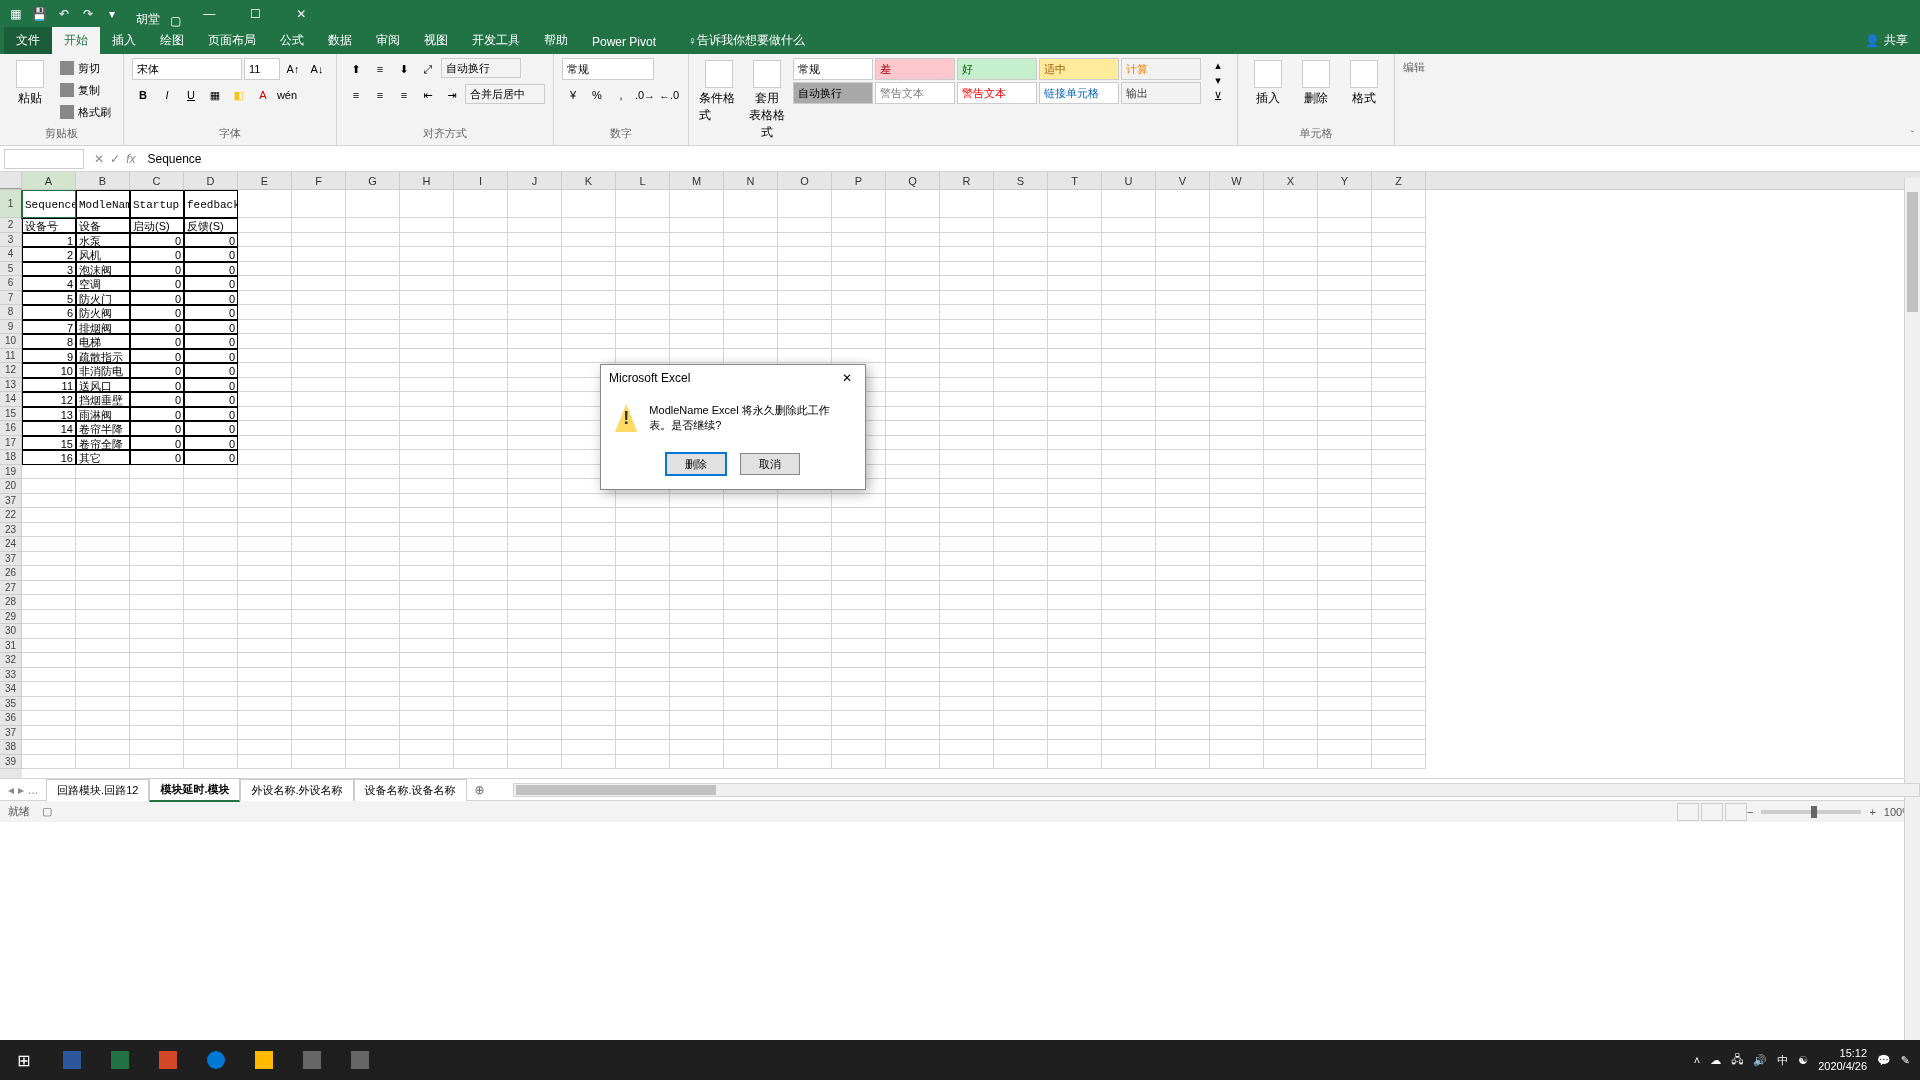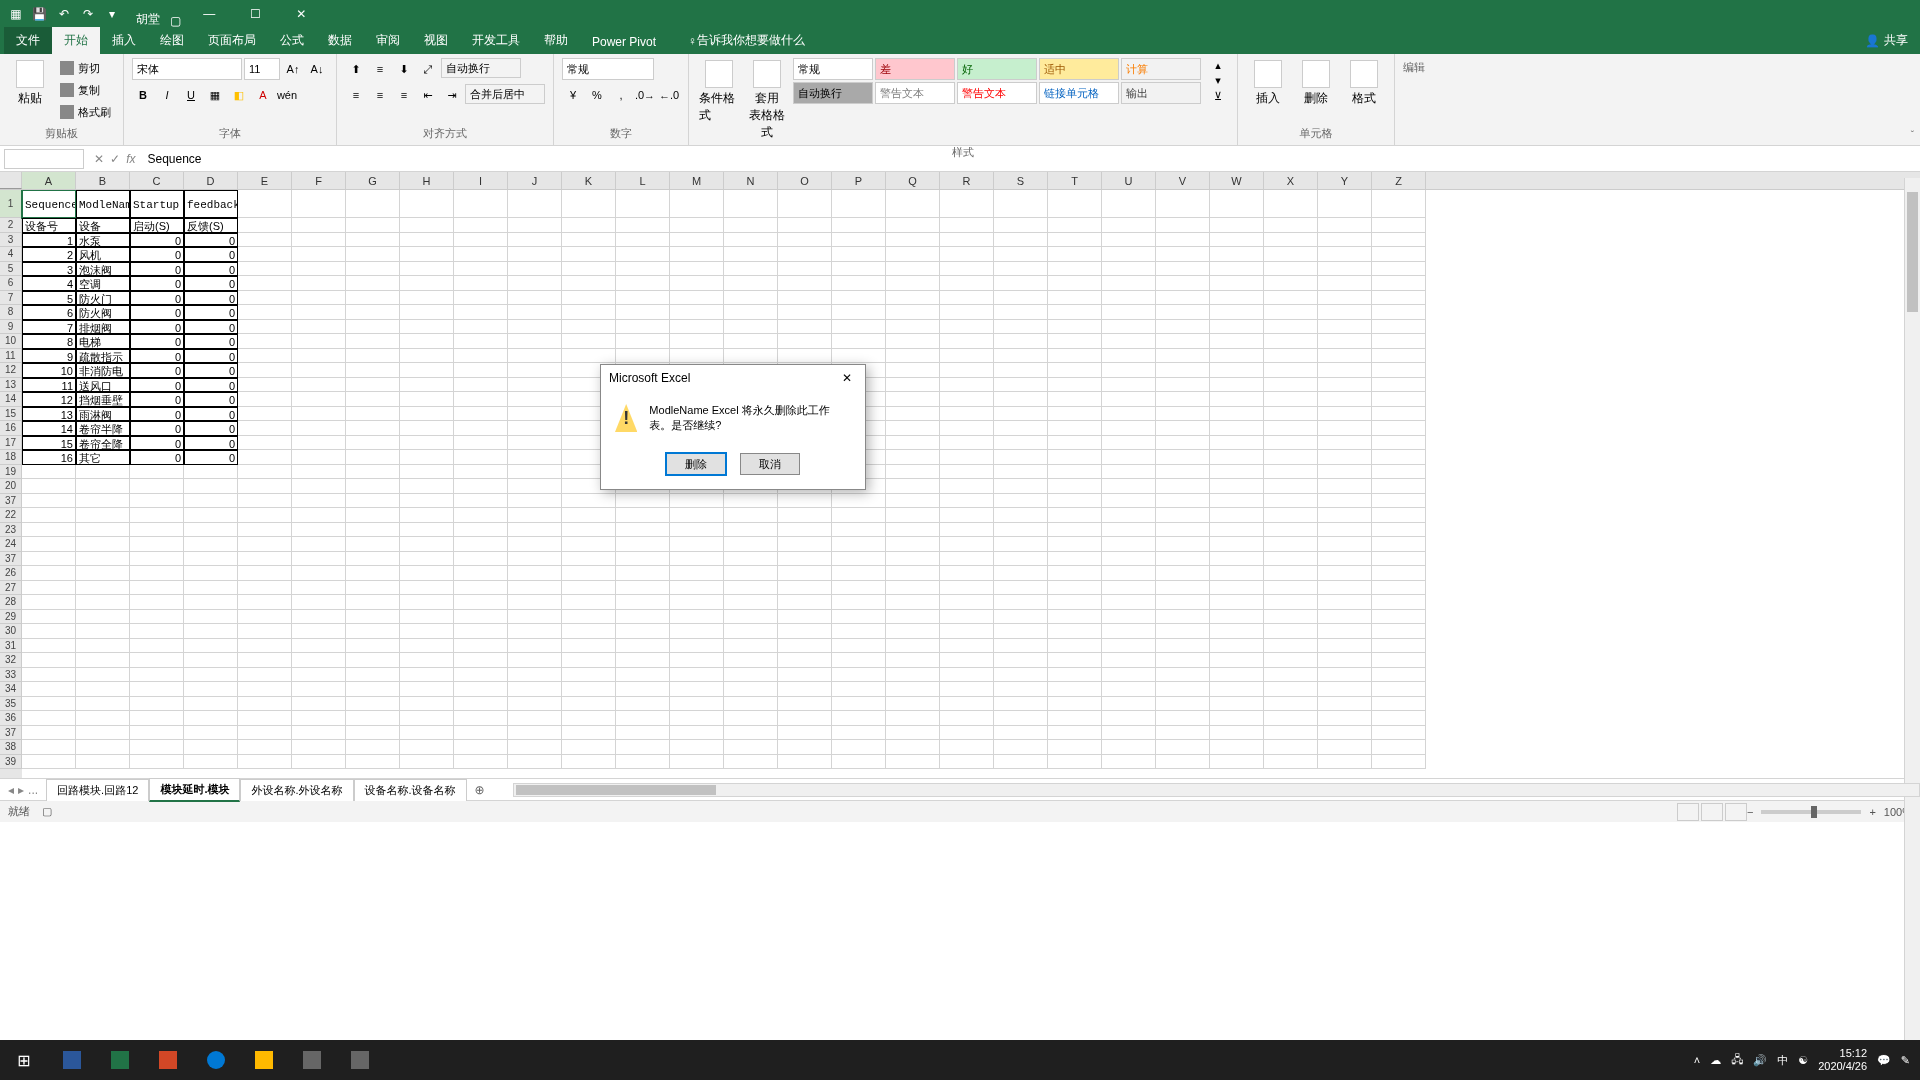--- a/index.html
+++ b/index.html
@@ -252,21 +252,20 @@
           <div class="style-cell" style="background: rgb(255, 255, 255); color: rgb(255, 0, 0);">警告文本</div>
           <div class="style-cell" style="background: rgb(255, 255, 255); color: rgb(5, 99, 193);">链接单元格</div>
           <div class="style-cell" style="background: rgb(242, 242, 242); color: rgb(63, 63, 63);">输出</div>
         </div>
       <div style="display:flex;flex-direction:column;justify-content:space-between;height:46px;margin-left:2px">
         <div class="sq">▴</div>
         <div class="sq">▾</div>
         <div class="sq">⊻</div>
       </div>
     </div>
-    <div class="group-label">样式</div>
   </div>
 
   <div class="group">
     <div class="group-body">
       <div class="btn-lg">
           <div class="ico"></div>
           <span>插入</span>
         </div>
       <div class="btn-lg">
           <div class="ico"></div>

